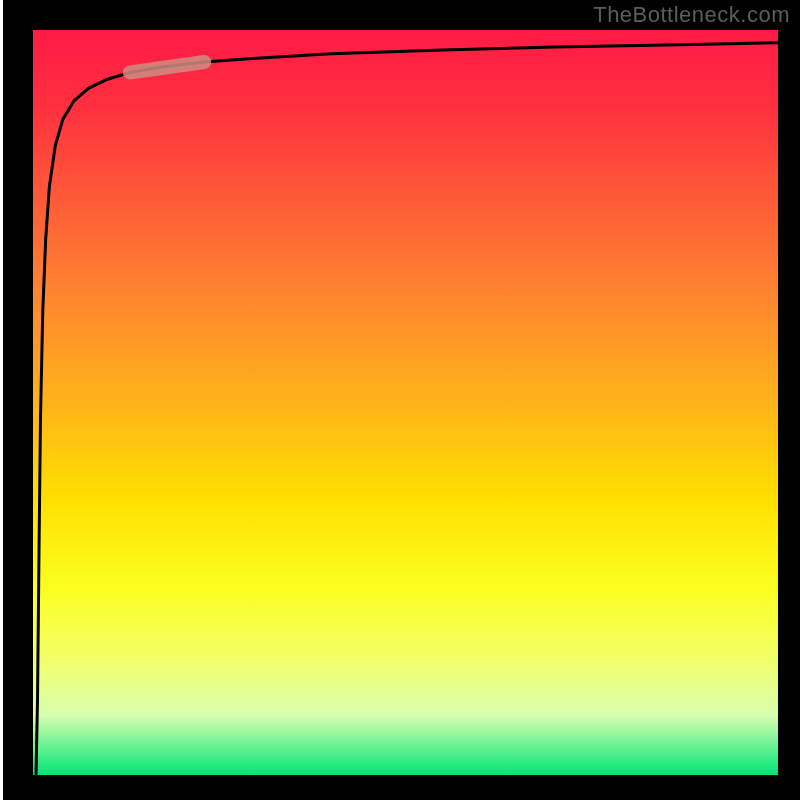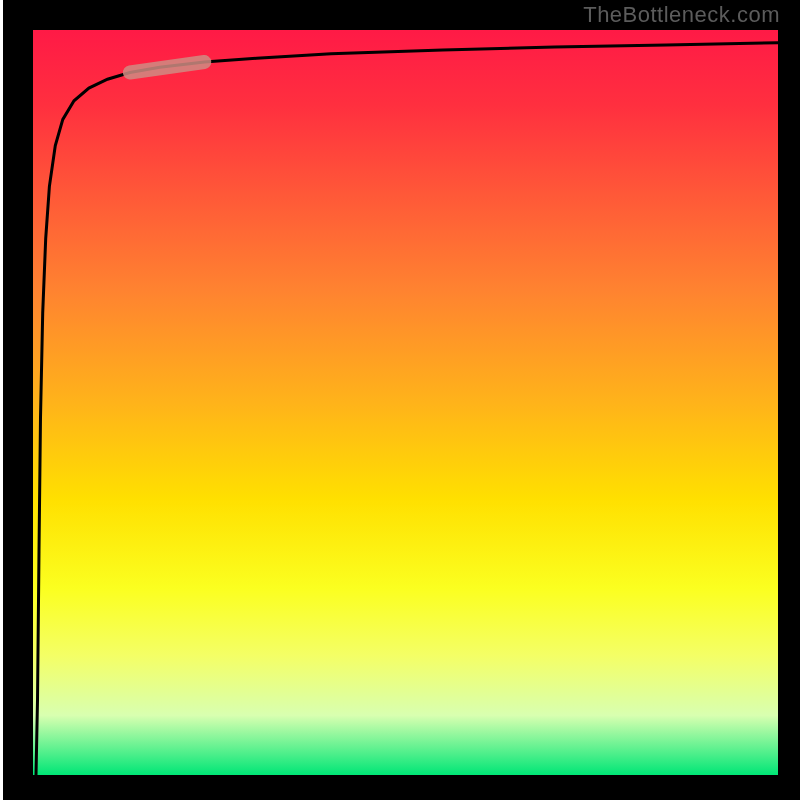--- a/index.html
+++ b/index.html
@@ -35,21 +35,21 @@
       #ffe000 63%,
       #fbff20 75%,
       #f4ff66 84%,
       #d8ffb0 92%,
       #00e676 100%
     );
   }
   .attribution {
     position: absolute;
     top: 2px;
-    right: 20px;
+    right: 10px;
     color: #5c5c5c;
     font-size: 22px;
     letter-spacing: 0.5px;
   }
 </style>
 </head>
 <body>
 
 <div class="stage">
 

